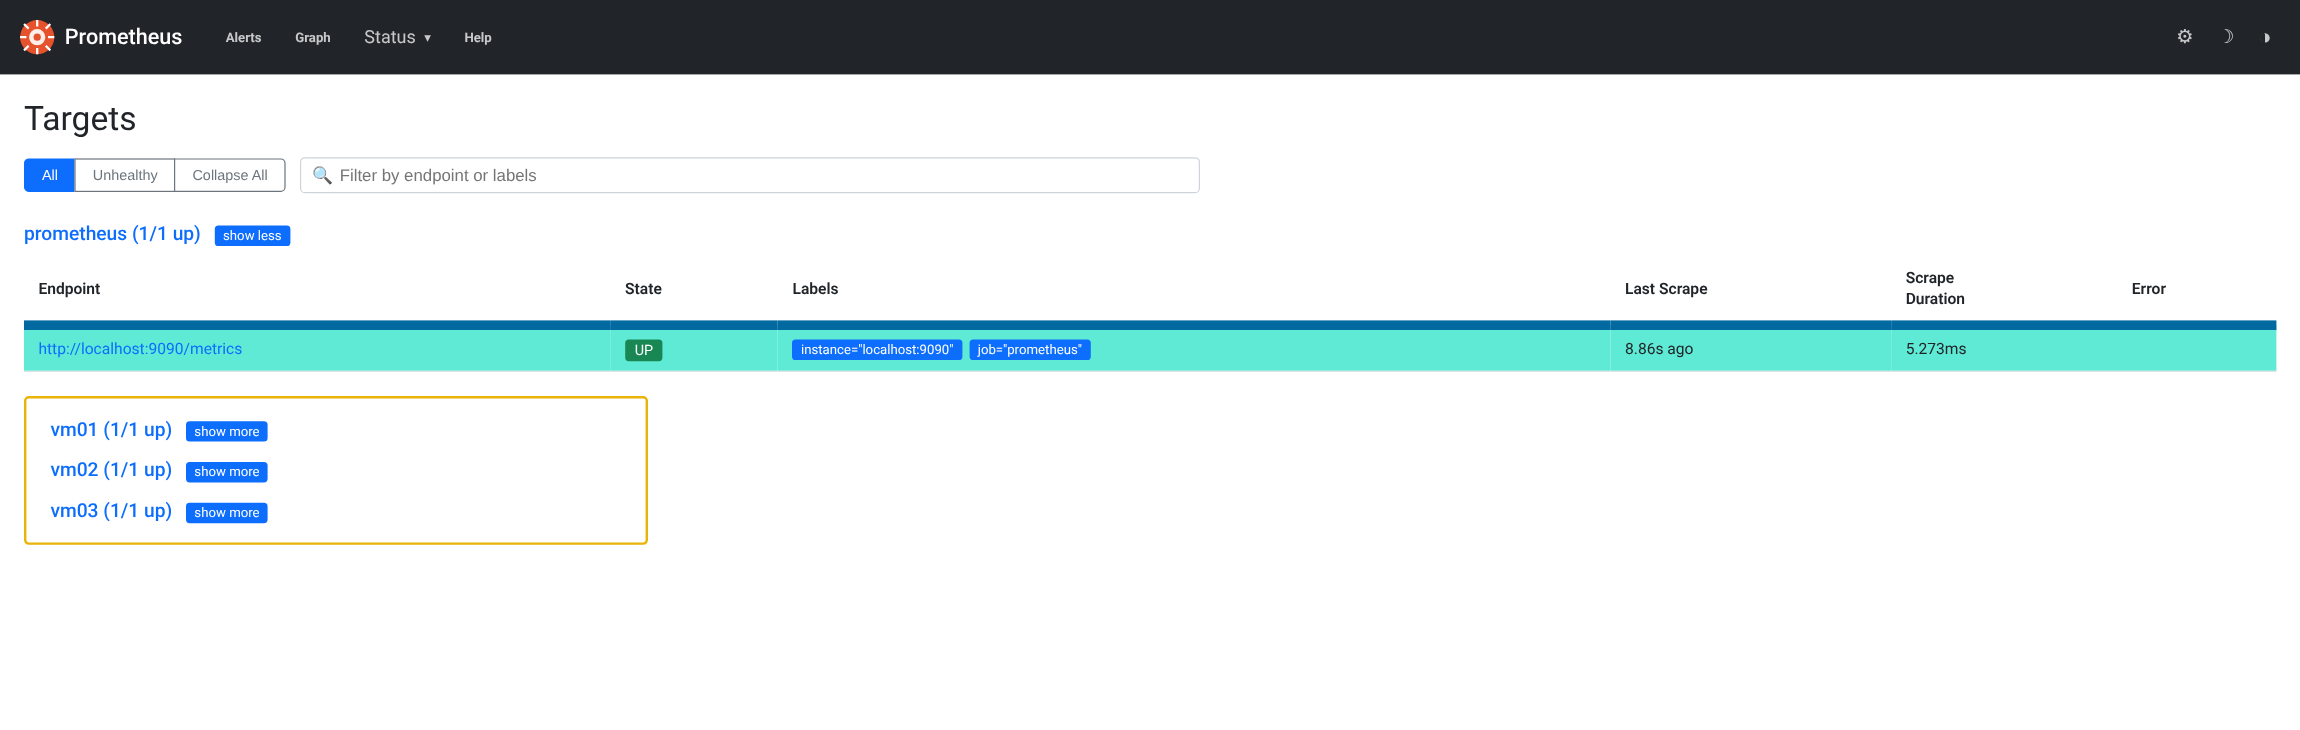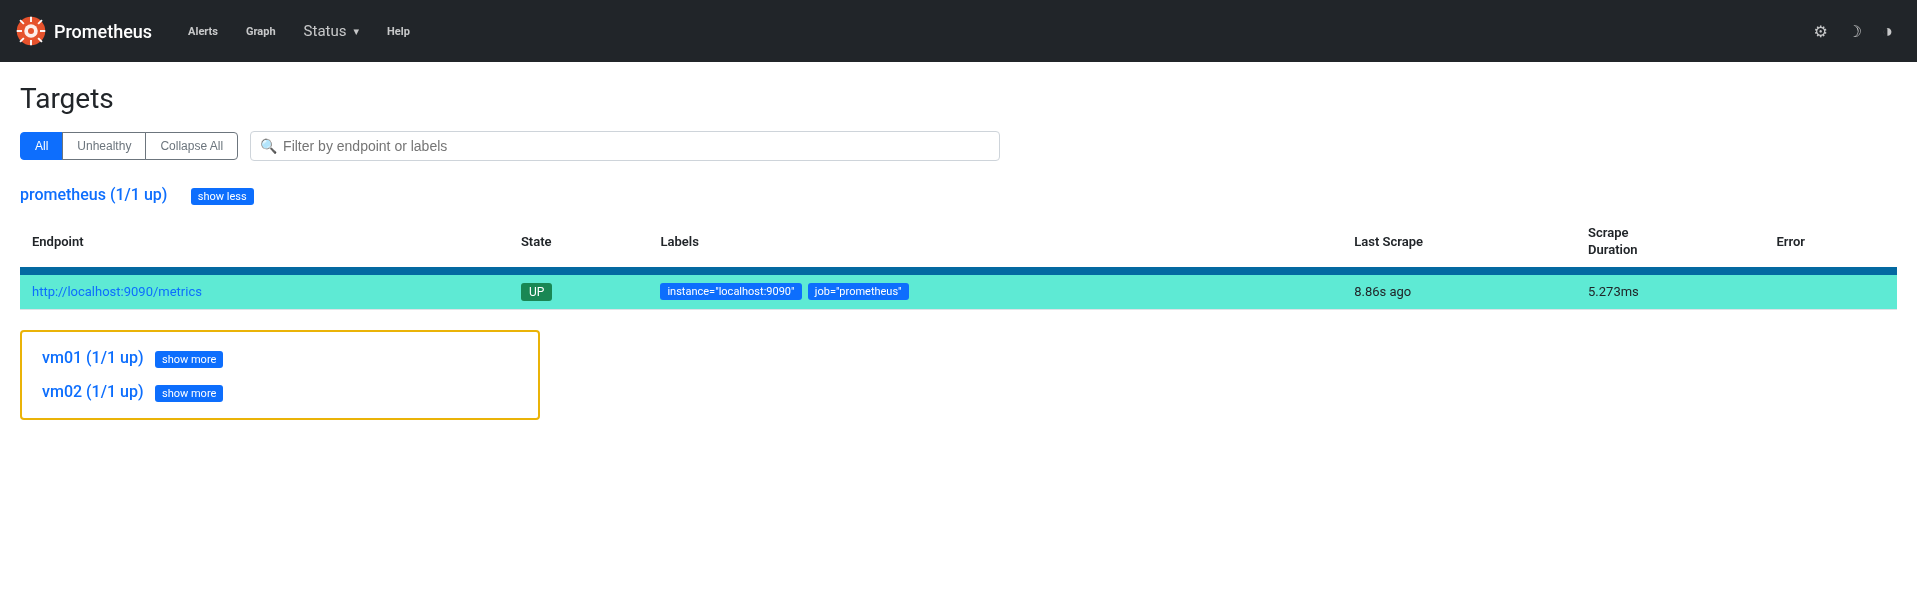--- a/index.html
+++ b/index.html
@@ -144,21 +144,21 @@
       text-decoration: none;
       font-weight: 500;
     }
     .badge-show-less {
       display: inline-block;
       background: #0d6efd;
       color: #fff;
       font-size: 11px;
       padding: 2px 7px;
       border-radius: 3px;
-      margin-left: 20px;
+      margin-left: 8px;
       cursor: pointer;
       font-weight: 400;
     }
     .badge-show-more {
       display: inline-block;
       background: #0d6efd;
       color: #fff;
       font-size: 11px;
       padding: 2px 7px;
       border-radius: 3px;
@@ -328,15 +328,19 @@
 
   <div class="collapsed-groups-box">
     <div class="collapsed-group-row">
       <a class="target-group-title">vm01 (1/1 up)</a>
       <span class="badge-show-more">show more</span>
     </div>
     <div class="collapsed-group-row">
       <a class="target-group-title">vm02 (1/1 up)</a>
       <span class="badge-show-more">show more</span>
     </div>
+    <div class="collapsed-group-row">
+      <a class="target-group-title">vm03 (1/1 up)</a>
+      <span class="badge-show-more">show more</span>
+    </div>
   </div>
 
 </div>
 
 </body></html>

